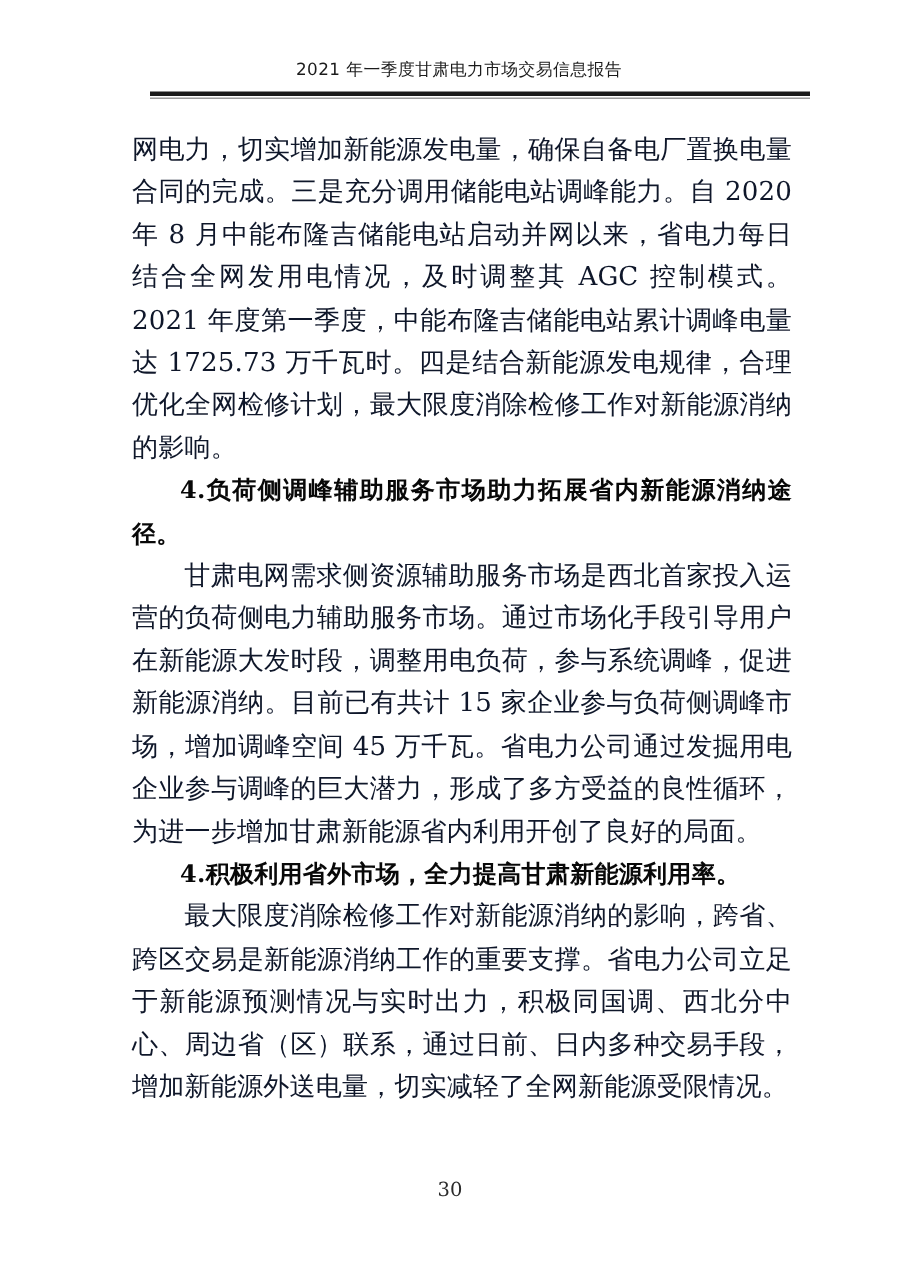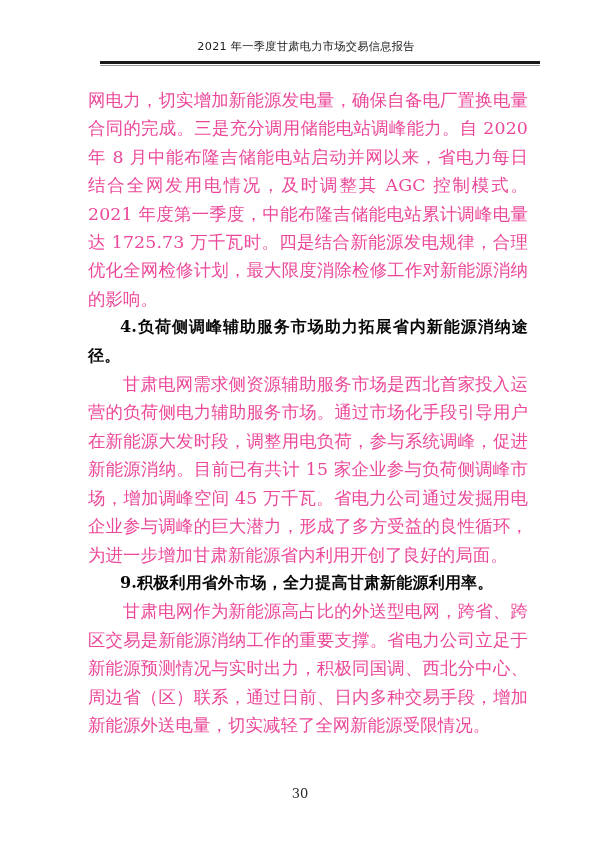--- a/index.html
+++ b/index.html
@@ -70,21 +70,21 @@
   }
 
   .para {
     margin: 0;
     font-size: 17.4px;
     line-height: 28.4px;
     text-align: justify;
     text-justify: inter-character;
     text-align-last: left;
     letter-spacing: 0.1px;
-    color: #ec4899;
+    color: #0f172a;
     font-family: "DejaVu Serif", "Liberation Serif", serif;
   }
   .para.indent {
     text-indent: 2em;
   }
   .heading {
     margin: 0;
     font-size: 16px;
     line-height: 28.4px;
     font-weight: bold;
@@ -123,22 +123,22 @@
   </div>
 
   <div class="body-column">
 
     <p class="para">网电力，切实增加新能源发电量，确保自备电厂置换电量合同的完成。三是充分调用储能电站调峰能力。自 2020 年 8 月中能布隆吉储能电站启动并网以来，省电力每日结合全网发用电情况，及时调整其 AGC 控制模式。2021 年度第一季度，中能布隆吉储能电站累计调峰电量达 1725.73 万千瓦时。四是结合新能源发电规律，合理优化全网检修计划，最大限度消除检修工作对新能源消纳的影响。</p>
 
     <p class="heading">4.负荷侧调峰辅助服务市场助力拓展省内新能源消纳途径。</p>
 
     <p class="para indent">甘肃电网需求侧资源辅助服务市场是西北首家投入运营的负荷侧电力辅助服务市场。通过市场化手段引导用户在新能源大发时段，调整用电负荷，参与系统调峰，促进新能源消纳。目前已有共计 15 家企业参与负荷侧调峰市场，增加调峰空间 45 万千瓦。省电力公司通过发掘用电企业参与调峰的巨大潜力，形成了多方受益的良性循环，为进一步增加甘肃新能源省内利用开创了良好的局面。</p>
 
-    <p class="heading">9.积极利用省外市场，全力提高甘肃新能源利用率。</p>
+    <p class="heading">4.积极利用省外市场，全力提高甘肃新能源利用率。</p>
 
-    <p class="para indent">甘肃电网作为新能源高占比的外送型电网，跨省、跨区交易是新能源消纳工作的重要支撑。省电力公司立足于新能源预测情况与实时出力，积极同国调、西北分中心、周边省（区）联系，通过日前、日内多种交易手段，增加新能源外送电量，切实减轻了全网新能源受限情况。</p>
+    <p class="para indent">最大限度消除检修工作对新能源消纳的影响，跨省、跨区交易是新能源消纳工作的重要支撑。省电力公司立足于新能源预测情况与实时出力，积极同国调、西北分中心、周边省（区）联系，通过日前、日内多种交易手段，增加新能源外送电量，切实减轻了全网新能源受限情况。</p>
 
 
   </div>
 
   <div class="page-number">30</div>
 
 </div>
 
 </body></html>

